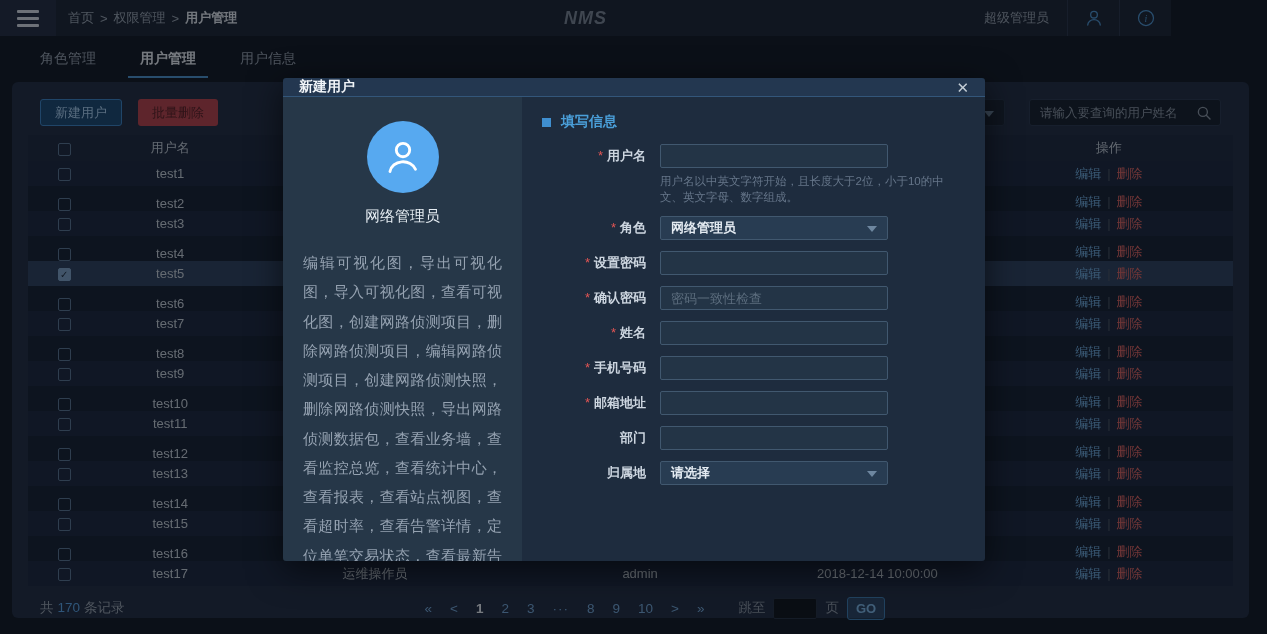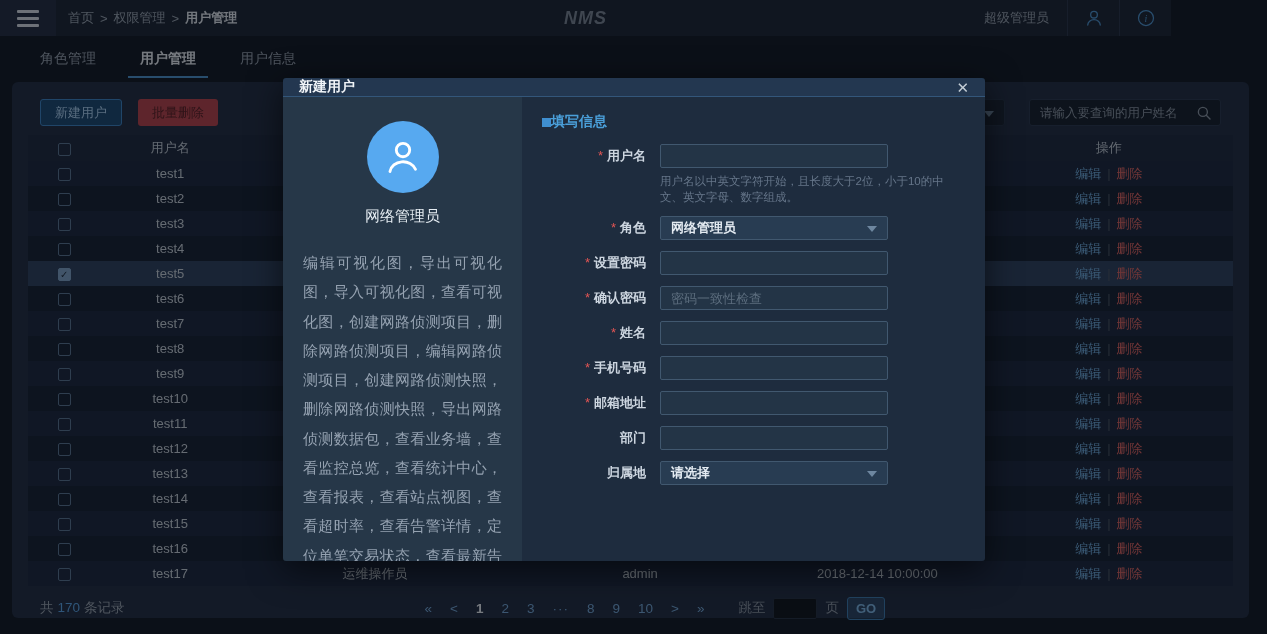--- a/index.html
+++ b/index.html
@@ -43,21 +43,21 @@
     border-radius:3px; position:relative; }
   .search-box input { width:160px; height:25px; background:transparent; border:none; outline:none;
     color:#c6d0da; font-size:12.5px; padding:0 0 0 10px; font-family:inherit; }
   .search-box input::placeholder { color:#8b97a6; }
   .search-icon { position:absolute; right:7px; top:4px; cursor:pointer; }
   
   .table { margin:0 16px; width:1205px; }
   .t-row { display:flex; align-items:center; height:25px; }
   .t-head { height:26px; background:#1f2b40; color:#c2ccd8; }
   .t-row.odd { background:#1d2940; }
-  .t-row.even { background:#172234; }
+  .t-row.even { background:#172234;align-items:flex-end; }
   .t-row.selected { background:#2e4260; }
   .t-cell { text-align:center; overflow:hidden; white-space:nowrap; }
   .c0{width:6%;} .c1{width:11.6%;} .c2{width:22.4%;} .c3{width:21.6%;} .c4{width:17.8%;} .c5{width:20.6%;}
   .cbx { display:inline-block; width:13px; height:13px; border:1px solid #5a7694; border-radius:2px;
     vertical-align:middle; cursor:pointer; line-height:11px; font-size:10px; color:#1c2c3e; }
   .cbx.checked { background:#7fa3c8; border-color:#7fa3c8; }
   .link-edit { color:#6fade0; cursor:pointer; }
   .link-del { color:#e06663; cursor:pointer; }
   .link-sep { color:#4a5564; margin:0 6px; }
   
@@ -84,21 +84,21 @@
   .m-title { font-size:14px; font-weight:bold; color:#f0f4f8; }
   .m-close { margin-left:auto; color:#c3cdd6; font-size:15px; cursor:pointer; line-height:1; }
   .m-body { flex:1; display:flex; }
   .m-left { width:239px; background:#263748; padding:0 20px; }
   .m-left h3 { margin-top:28px; font-size:15px; font-weight:normal; color:#cfd8e1; }
   .avatar { width:72px; height:72px; border-radius:50%; background:#57a9f0; margin:24px auto 0;
     display:flex; align-items:center; justify-content:center; }
   .role-name { text-align:center; color:#e6edf3; font-size:15px; margin-top:14px; }
   .role-desc { margin-top:22px; font-size:15px; color:#95a2b1; line-height:1.95; text-align:justify; }
   .m-right { flex:1; background:#1e2c3e; padding:16px 0 0 20px; }
-  .sec-title { display:flex; align-items:center; }
+  .sec-title { display:flex; align-items:center; gap:10px; }
   .sec-bullet { width:9px; height:9px; background:#3f8fd0; }
   .sec-text { color:#4a9fd9; font-size:14px; font-weight:bold; }
   .form { margin-top:13px; }
   .f-row { display:flex; margin-bottom:11px; }
   .f-label { width:118px; text-align:right; padding-right:14px; color:#cdd6e0; font-size:13px;
     font-weight:bold; line-height:24px; white-space:nowrap; }
   .req { color:#e25554; margin-right:4px; font-weight:normal; }
   .f-ctrl { width:228px; }
   .f-input { width:228px; height:24px; background:#233446; border:1px solid #41586f; border-radius:2px;
     color:#e4ebf2; font-size:13px; padding:0 10px; outline:none; font-family:inherit; }

